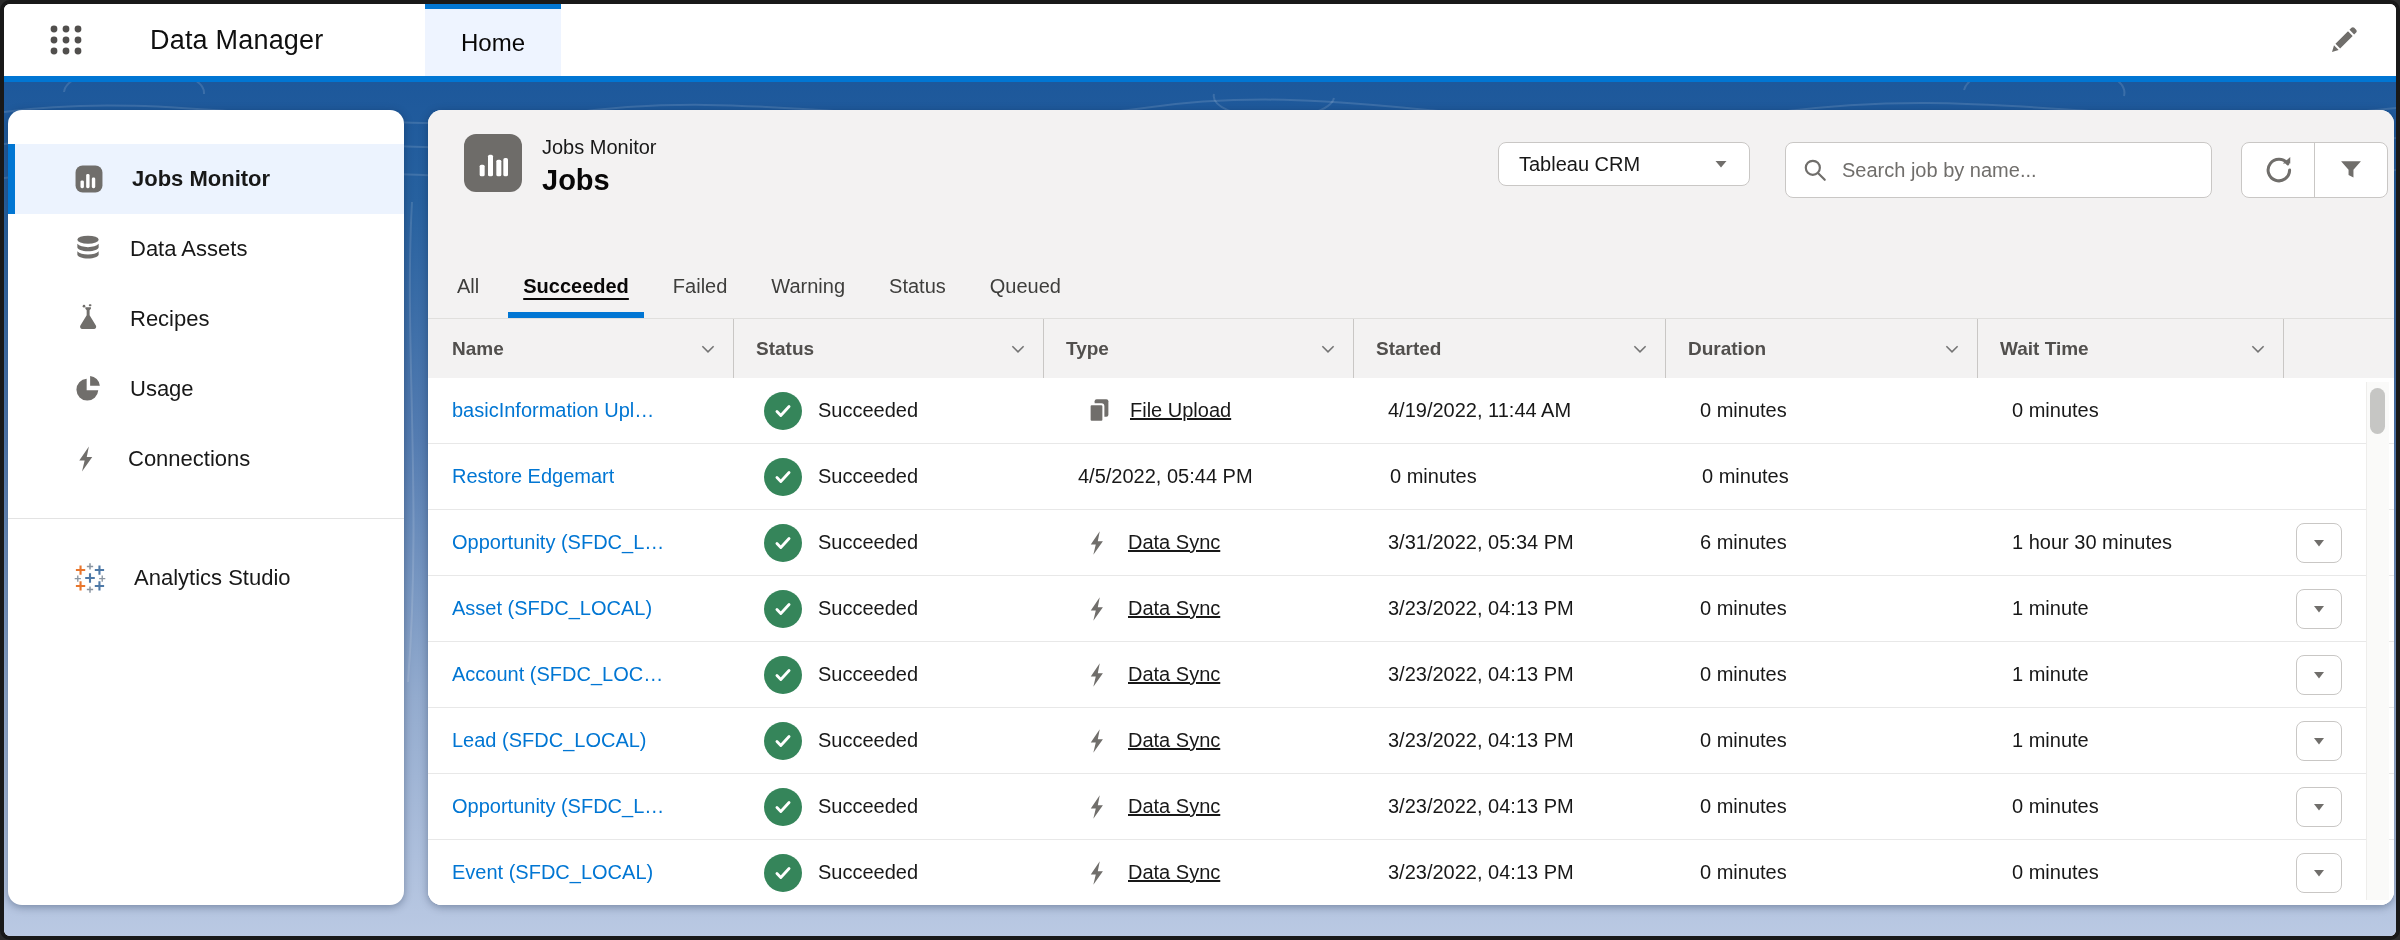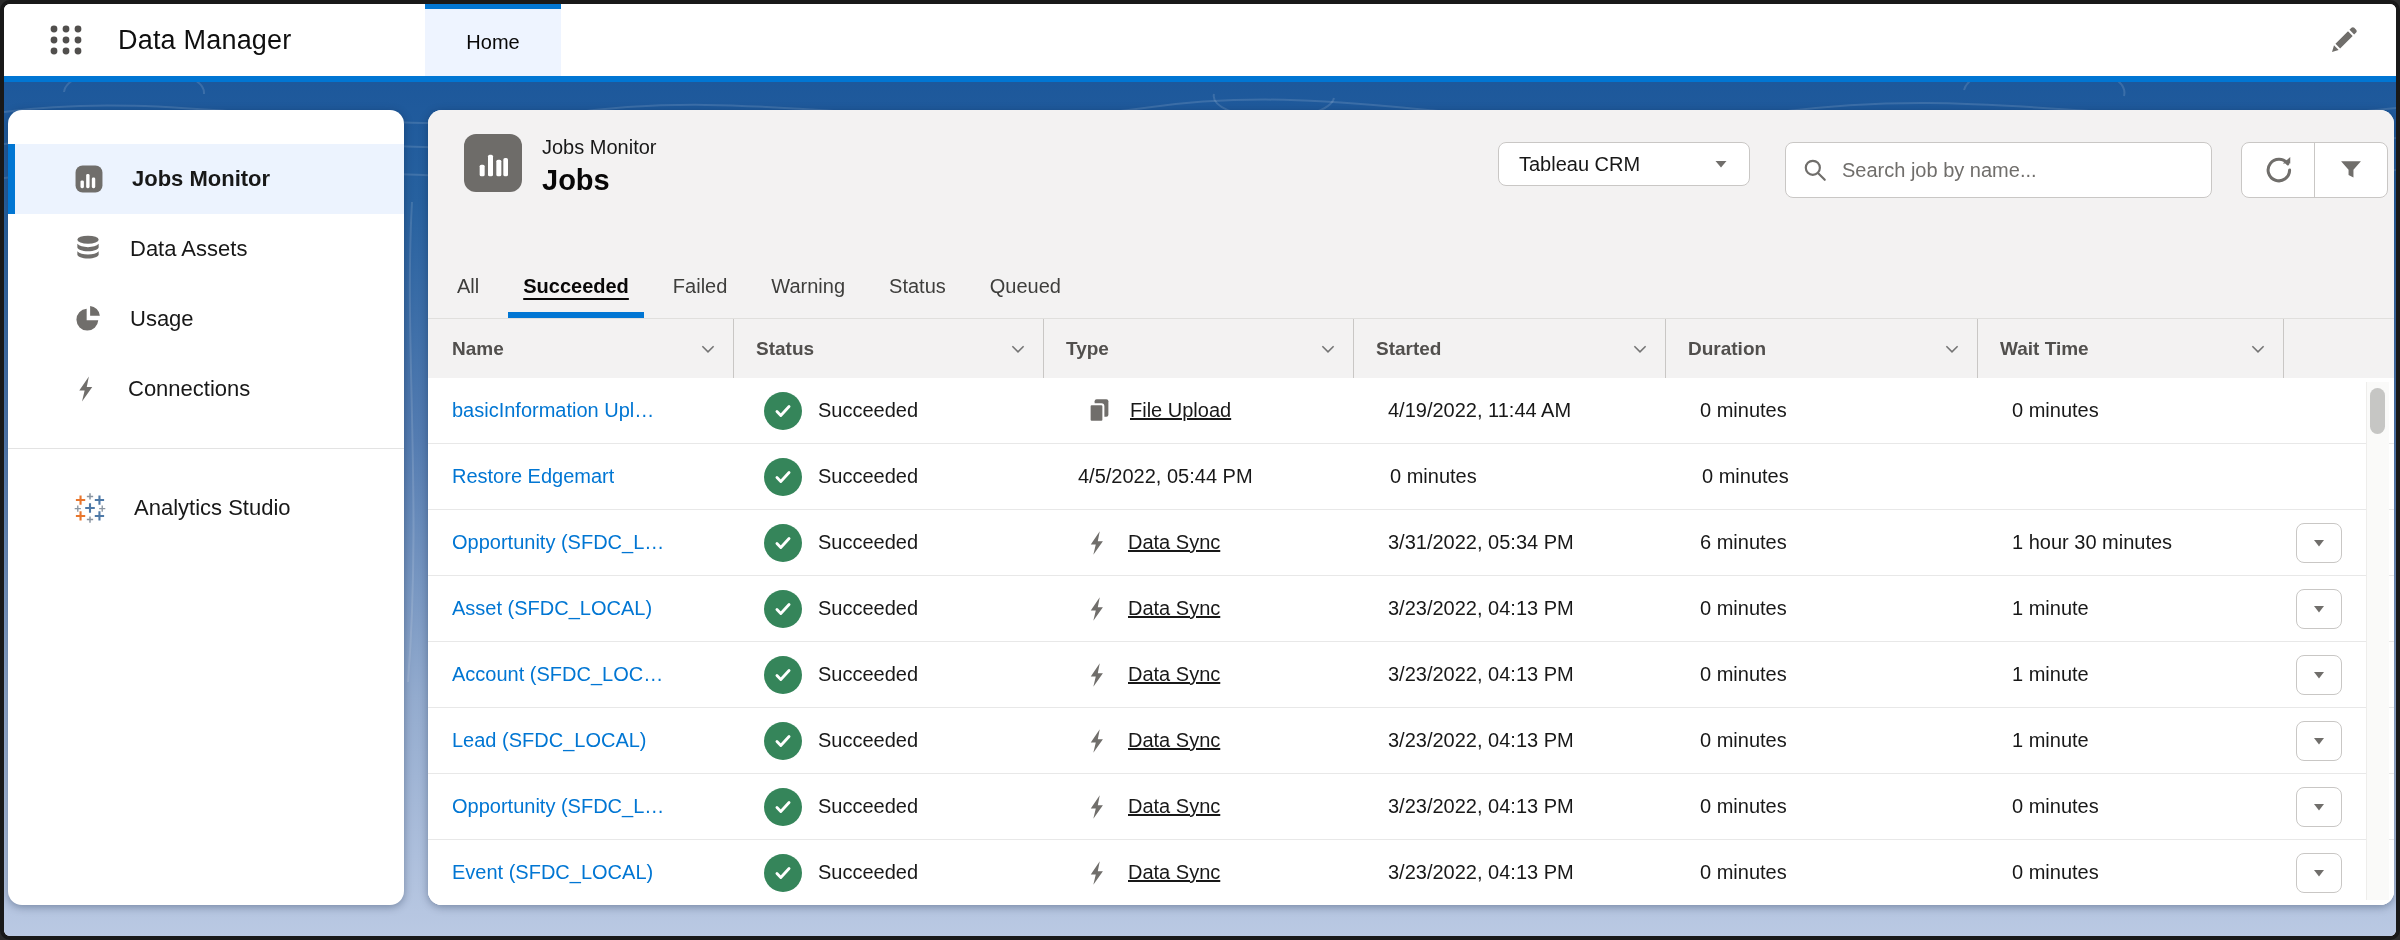--- a/index.html
+++ b/index.html
@@ -1,25 +1,25 @@
 <!DOCTYPE html>
 <html style="--accent: #0176d3; --link: #0176d3; --green: #35855a;"><head>
 <meta charset="utf-8">
 <style>
   html,body{margin:0;padding:0;background:#2b2b2b;}
   .screen{position:relative;width:2400px;height:940px;box-sizing:border-box;border:4px solid #191919;
     border-radius:10px;overflow:hidden;background:#fff;color:#181818;
     font-family:"Liberation Sans","DejaVu Sans",sans-serif;}
   
-  .topbar{height:72px;background:#fff;display:flex;align-items:center;position:relative;}
+  .topbar{height:72px;background:#fff;display:flex;align-items:center;position:relative;gap:32px;}
   .waffle{margin-left:44px;display:flex;}
   .app-title{margin-left:34px;font-size:27px;color:#0f0f0f;letter-spacing:.2px;}
   .home-tab{position:absolute;left:421px;top:0;height:100%;width:136px;background:#eef4ff;
     border-top:5px solid var(--accent,#0176d3);box-sizing:border-box;display:flex;align-items:center;
-    justify-content:center;font-size:20px;color:#080707;cursor:pointer;}
+    justify-content:center;font-size:24px;color:#080707;cursor:pointer;}
   .edit-btn{position:absolute;right:36px;top:50%;transform:translateY(-50%);cursor:pointer;display:flex;}
   .brand-line{height:6px;background:var(--accent,#0176d3);}
   
   .workspace{position:relative;height:854px;overflow:hidden;
     background:linear-gradient(180deg,#1d589b 0%,#27619f 14%,#547cb1 42%,#93abce 72%,#bac9e3 100%);}
   .pattern{position:absolute;left:0;top:0;pointer-events:none;}
   
   .sidebar{position:absolute;left:4px;top:28px;width:396px;height:795px;background:#fff;border-radius:14px;
     box-shadow:0 2px 8px rgba(0,20,50,.35);padding-top:34px;box-sizing:border-box;}
   .side-item{height:70px;display:flex;align-items:center;padding-left:64px;gap:26px;font-size:22px;
@@ -141,20 +141,30 @@
                 <ellipse cx="12" cy="5" rx="8" ry="3"></ellipse>
                 <path d="M4 8.1c1.5 1.6 4.4 2.5 8 2.5s6.5-.9 8-2.5v2.5c0 1.7-3.6 3-8 3s-8-1.3-8-3V8.1z"></path>
                 <path d="M4 13.6c1.5 1.6 4.4 2.5 8 2.5s6.5-.9 8-2.5v2.6c0 1.7-3.6 3-8 3s-8-1.3-8-3v-2.6z"></path>
               </svg>
             </span>
             <span class="side-label">Data Assets</span>
           </div>
           <div class="side-item">
             <span class="icn">
               <svg width="32" height="32" viewBox="0 0 24 24" fill="#706e6b">
+                <path d="M10 3.2h4.2v1.2l-1 1v3.8l4.7 7.7c.7 1.1-.1 2.6-1.4 2.6H7.7c-1.3 0-2.1-1.5-1.4-2.6L11 9.2V5.4l-1-1V3.2z"></path>
+                <circle cx="9" cy="2.4" r="1"></circle>
+                <rect x="12.6" y="1" width="2" height="1.4" rx=".7"></rect>
+              </svg>
+            </span>
+            <span class="side-label">Recipes</span>
+          </div>
+          <div class="side-item">
+            <span class="icn">
+              <svg width="32" height="32" viewBox="0 0 24 24" fill="#706e6b">
                 <path d="M11 4.3A8.2 8.2 0 1 0 19.7 13H11V4.3z"></path>
                 <path d="M13.6 2.2a8.2 8.2 0 0 1 7.3 7.3h-7.3V2.2z"></path>
               </svg>
             </span>
             <span class="side-label">Usage</span>
           </div>
           <div class="side-item">
             <span class="icn">
               <svg width="30" height="30" viewBox="0 0 24 24" fill="#706e6b">
                 <path d="M13.5 2 5.8 13.2h4.3L8 22l8.2-11.6h-4.4l1.7-8.4z"></path>

